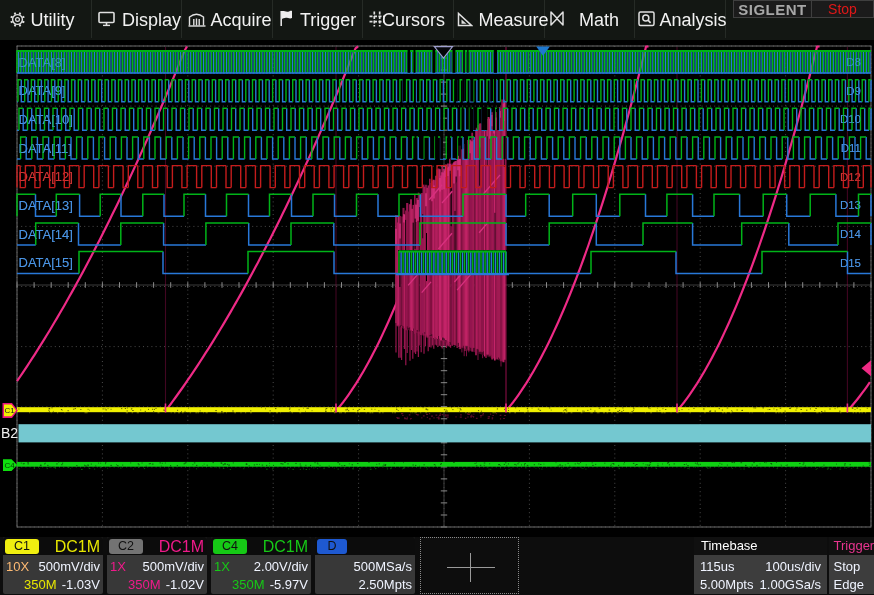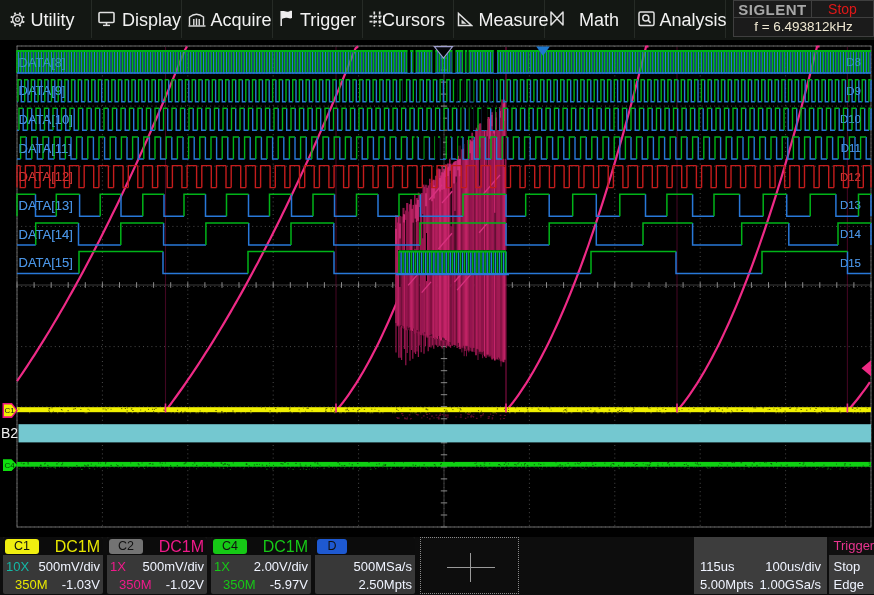--- a/index.html
+++ b/index.html
@@ -12,21 +12,21 @@
   color:#e01818;font-size:14px;text-align:center;line-height:17px}
 #freqbox{position:absolute;left:733px;top:18px;width:141px;height:19px;background:#1b1b1b;border:1px solid #3f3f3f;border-top:none;
   color:#efe8d2;font-size:13.5px;text-align:center;line-height:18px}
 #bottombar{position:absolute;left:0;top:537px;width:874px;height:58px;background:#0d0d0d}
 .chbox{position:absolute;top:0;height:56.5px;background:#383838;border-radius:2px;overflow:hidden;font-size:13px}
 .chtop{position:absolute;left:0;top:0;width:100%;height:18px;background:#0c0c0c}
 .badge{position:absolute;left:2px;top:1.5px;width:34px;height:15.5px;border-radius:3px;text-align:center;
   font-size:12.5px;line-height:15.5px}
 .dc{position:absolute;right:3px;top:2px;font-size:16px;line-height:15px}
 .r2{position:absolute;left:3px;right:3px;top:22px;height:16px;color:#f0f4ff}
-.r3{position:absolute;left:12px;right:3px;top:40px;height:16px;color:#f0f4ff}
+.r3{position:absolute;left:21px;right:3px;top:40px;height:16px;color:#f0f4ff}
 .r2 .rr,.r3 .rr{position:absolute;right:0}
 #dotbox{position:absolute;left:420px;top:0;width:99px;height:56.5px;border:1px dotted #8a8a8a}
 #tbbox{position:absolute;left:694px;top:0;width:133px;height:56.5px;background:#3d3d3d;font-size:13px;color:#f0f4ff}
 #tbbox .tbh{position:absolute;left:0;top:0;width:100%;height:17.5px;background:#101010;font-size:13px;color:#fff;
   line-height:17px;padding-left:7px}
 #tbbox .r2{left:6px;right:6px}
 #tbbox .r3{left:6px;right:6px}
 #trbox{position:absolute;left:828.5px;top:0;width:45.5px;height:56.5px;background:#3d3d3d;font-size:13px;color:#f0f4ff;overflow:hidden}
 #trbox .trh{position:absolute;left:0;top:0;width:100%;height:17.5px;background:#101010;font-size:13px;color:#e8358f;
   line-height:17px;padding-left:5px;white-space:nowrap}
@@ -527,28 +527,27 @@
     </svg>
     <span class="mtxt" style="left:579px">Math</span>
     <svg width="17" height="16" viewBox="0 0 17 16" style="position:absolute;left:637.5px;top:11px">
       <rect x="1" y="1" width="15" height="13.5" rx="1.5" fill="none" stroke="#e0e0e0" stroke-width="1.5"></rect>
       <circle cx="7.8" cy="7" r="3" fill="none" stroke="#e0e0e0" stroke-width="1.5"></circle>
       <line x1="10" y1="9.2" x2="12.6" y2="11.8" stroke="#e0e0e0" stroke-width="1.7"></line>
     </svg>
     <span class="mtxt" style="left:659.6px">Analysis</span>
     <div id="siglentbox">SIGLENT</div>
     <div id="stopbox">Stop</div>
-    <div id="freqbox">f = 6.493812kHz</div>
   </div>
 <div id="bottombar">
     <div class="chbox" style="left:3px;width:100px">
       <div class="chtop"></div>
       <div class="badge" style="background:#f0ee10;color:#111">C1</div>
       <div class="dc" style="color:#e8e800">DC1M</div>
-      <div class="r2"><span style="color:#14b8a6">10X</span><span class="rr">500mV/div</span></div>
+      <div class="r2"><span style="color:#fdba74">10X</span><span class="rr">500mV/div</span></div>
       <div class="r3"><span style="color:#e8e800">350M</span><span class="rr">-1.03V</span></div>
     </div>
     <div class="chbox" style="left:107px;width:100px">
       <div class="chtop"></div>
       <div class="badge" style="background:#737373;color:#111">C2</div>
       <div class="dc" style="color:#ef1a8a">DC1M</div>
       <div class="r2"><span style="color:#ef1a8a">1X</span><span class="rr">500mV/div</span></div>
       <div class="r3"><span style="color:#ef1a8a">350M</span><span class="rr">-1.02V</span></div>
     </div>
     <div class="chbox" style="left:211px;width:100px">
@@ -562,20 +561,21 @@
       <div class="chtop"></div>
       <div class="badge" style="background:#1e59d1;color:#111;width:30px">D</div>
       <div class="r2"><span></span><span class="rr">500MSa/s</span></div>
       <div class="r3"><span></span><span class="rr">2.50Mpts</span></div>
     </div>
     <div id="dotbox">
       <div style="position:absolute;left:26px;top:29px;width:48px;height:1px;background:#9a9a9a"></div>
       <div style="position:absolute;left:49px;top:15px;width:1px;height:29px;background:#9a9a9a"></div>
     </div>
     <div id="tbbox">
+      <div class="tbh">Timebase</div>
       <div class="r2"><span>115us</span><span class="rr">100us/div</span></div>
       <div class="r3"><span>5.00Mpts</span><span class="rr">1.00GSa/s</span></div>
     </div>
     <div id="trbox">
       <div class="trh">Trigger</div>
       <div class="r2"><span>Stop</span></div>
       <div class="r3"><span>Edge</span></div>
     </div>
   </div>
 </body></html>

